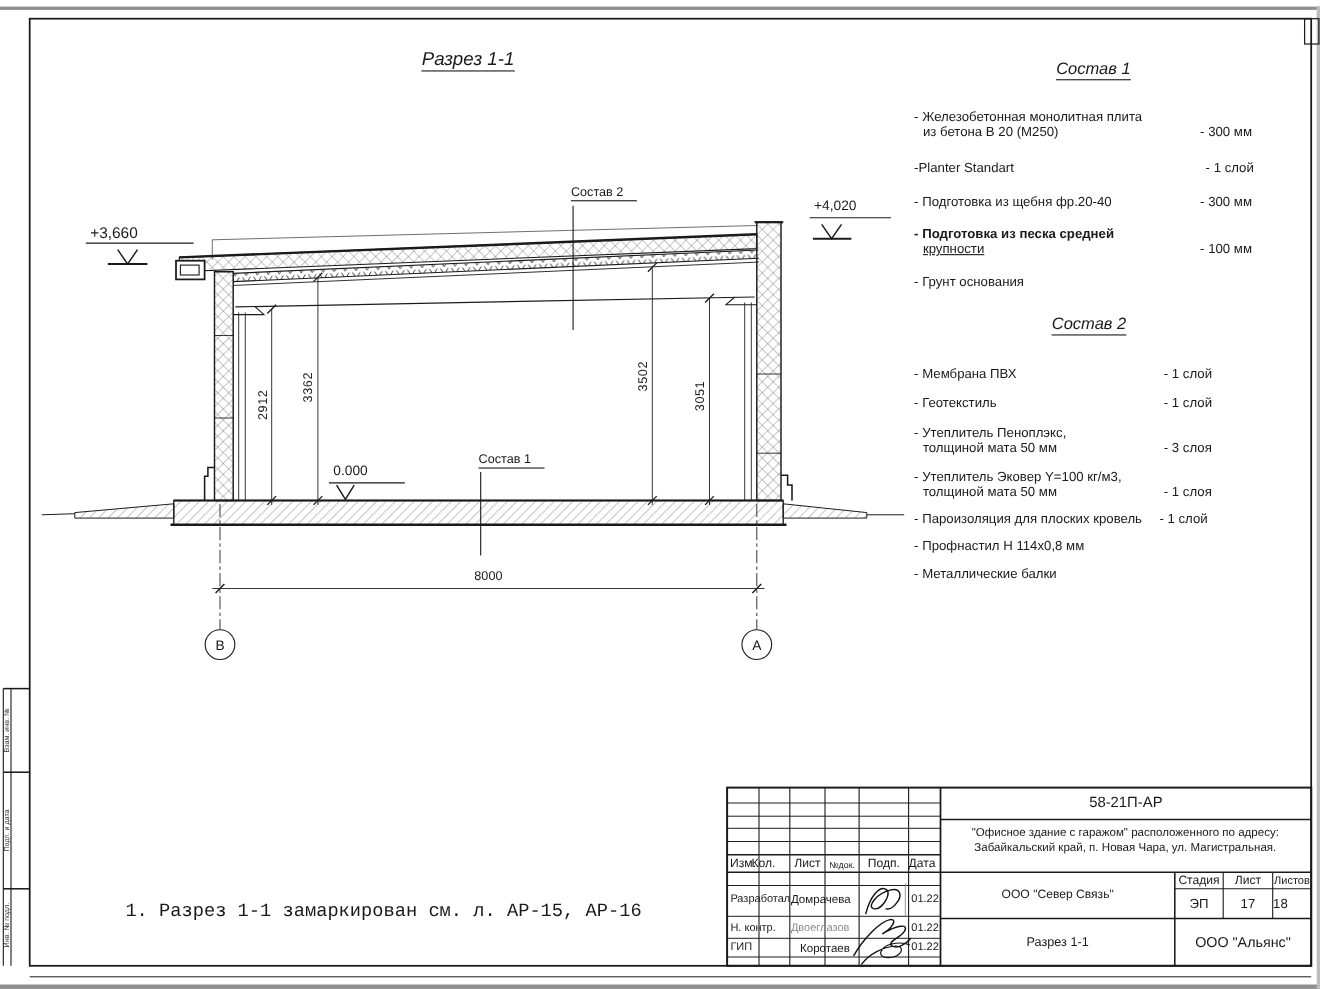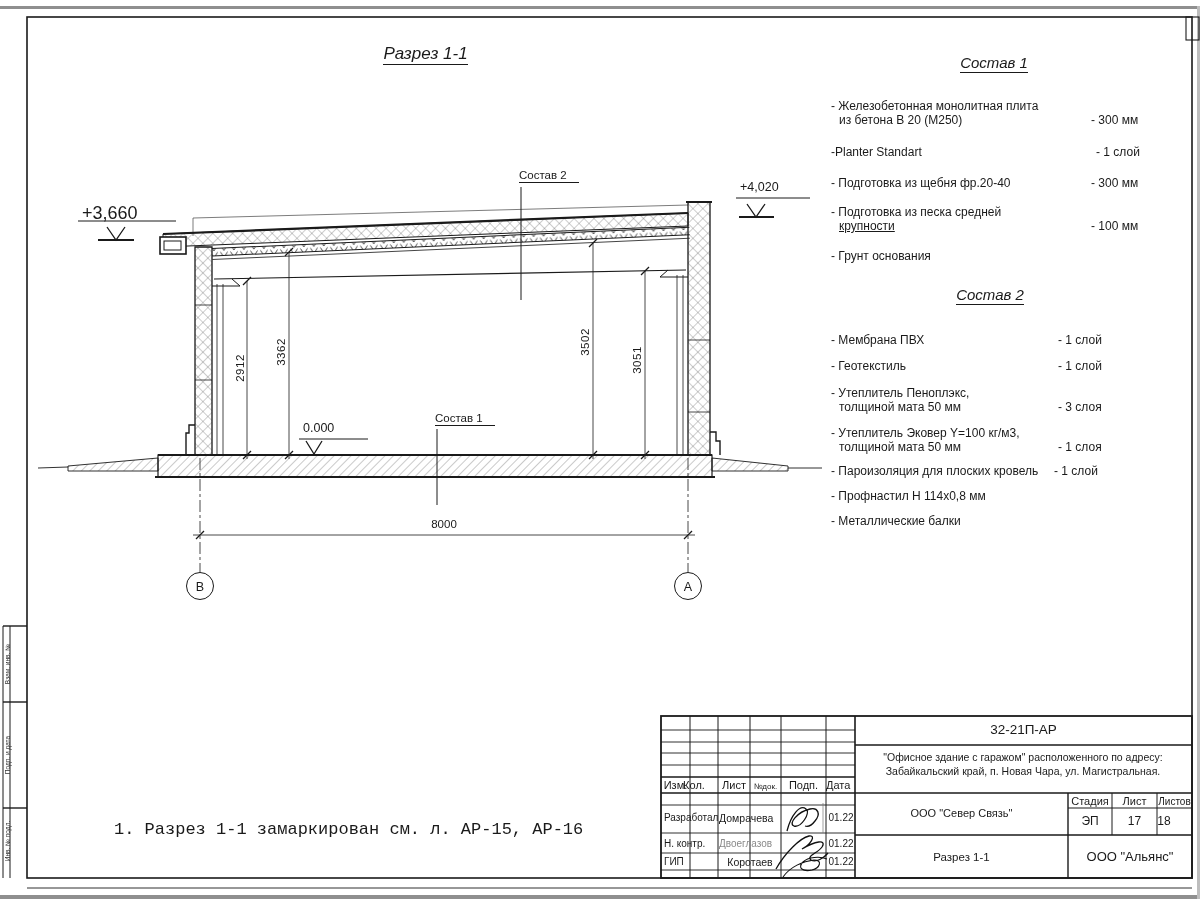--- a/index.html
+++ b/index.html
@@ -202,21 +202,21 @@
     <line x1="823" y1="803" x2="823" y2="833" stroke-width="0.7" stroke="#777"></line>
     <path d="M776,869 c9,-16 24,-31 33,-33 c8,-1 1,9 -7,13 c13,-8 25,-10 20,-2 c-4,6 -16,9 -11,13 c5,3 13,-2 17,-7"></path>
     <path d="M783,877 c7,-10 20,-16 31,-17 c9,0 6,8 -2,10 c-9,2 -15,-2 -9,-8 c5,-5 17,-6 24,-3" stroke-width="1.1"></path>
   </g>
 </svg>
 
 <div class="t it ctr" style="left:358px;top:44px;width:135px;font-size:17px;">
   <span class="ul-span">Разрез 1-1</span>
 </div>
 
-<div class="t" style="left:82px;top:203px;font-size:18px;">+3,660</div>
+<div class="t" style="left:82px;top:203px;font-size:14px;">+3,660</div>
 <div class="t" style="left:740px;top:180px;font-size:12.5px;">+4,020</div>
 <div class="t" style="left:303px;top:421px;font-size:12.5px;">0.000</div>
 
 <div class="t" style="left:519px;top:169px;font-size:11.5px;">
   <span class="ul-span" style="padding-right:12px;">Состав 2</span>
 </div>
 <div class="t" style="left:435px;top:412px;font-size:11.5px;">
   <span class="ul-span" style="padding-right:12px;">Состав 1</span>
 </div>
 
@@ -235,21 +235,21 @@
 <div class="t it ctr" style="left:952px;top:54px;width:84px;font-size:15px;">
   <span class="ul-span">Состав 1</span>
 </div>
 <div class="t lst" style="left:831px;top:99px;">- Железобетонная  монолитная плита</div>
 <div class="t lst" style="left:839px;top:113px;">из бетона В 20 (М250)</div>
 <div class="t lst" style="left:1091px;top:113px;">- 300 мм</div>
 <div class="t lst" style="left:831px;top:145px;">-Planter Standart</div>
 <div class="t lst" style="left:1096px;top:145px;">- 1 слой</div>
 <div class="t lst" style="left:831px;top:176px;">- Подготовка из щебня фр.20-40</div>
 <div class="t lst" style="left:1091px;top:176px;">- 300 мм</div>
-<div class="t lst" style="left:831px;top:205px;">- Подготовка из песка средней</div>
+<div class="t lst" style="left:831px;top:205px;font-weight:bold;">- Подготовка из песка средней</div>
 <div class="t lst" style="left:839px;top:219px;text-decoration:underline;">крупности</div>
 <div class="t lst" style="left:1091px;top:219px;">- 100 мм</div>
 <div class="t lst" style="left:831px;top:249px;">- Грунт основания</div>
 
 <div class="t it ctr" style="left:948px;top:286px;width:84px;font-size:15px;">
   <span class="ul-span">Состав 2</span>
 </div>
 <div class="t lst" style="left:831px;top:333px;">- Мембрана ПВХ</div>
 <div class="t lst" style="left:1058px;top:333px;">- 1 слой</div>
 <div class="t lst" style="left:831px;top:359px;">- Геотекстиль</div>
@@ -262,21 +262,21 @@
 <div class="t lst" style="left:1058px;top:440px;">- 1 слоя</div>
 <div class="t lst" style="left:831px;top:464px;">- Пароизоляция для плоских кровель</div>
 <div class="t lst" style="left:1054px;top:464px;">- 1 слой</div>
 <div class="t lst" style="left:831px;top:489px;">- Профнастил Н 114х0,8 мм</div>
 <div class="t lst" style="left:831px;top:514px;">- Металлические балки</div>
 
 <div class="side-label" style="left:7px;top:664px;">Взам. инв. №</div>
 <div class="side-label" style="left:7px;top:755px;">Подп. и дата</div>
 <div class="side-label" style="left:7px;top:841px;">Инв. № подл.</div>
 
-<div class="t ctr" style="left:855px;top:722px;width:337px;font-size:13.5px;">32-21П-АР</div>
+<div class="t ctr" style="left:855px;top:722px;width:337px;font-size:13.5px;">58-21П-АР</div>
 <div class="t ctr" style="left:858px;top:751px;width:330px;font-size:10.5px;">"Офисное здание с гаражом" расположенного по адресу:</div>
 <div class="t ctr" style="left:858px;top:765px;width:330px;font-size:10.5px;">Забайкальский край, п. Новая Чара, ул. Магистральная.</div>
 
 <div class="t ctr" style="left:661px;top:779px;width:29px;font-size:11px;">Изм.</div>
 <div class="t ctr" style="left:680px;top:779px;width:28px;font-size:11px;">Кол.</div>
 <div class="t ctr" style="left:718px;top:779px;width:32px;font-size:11px;">Лист</div>
 <div class="t ctr" style="left:750px;top:782px;width:31px;font-size:8px;">№док.</div>
 <div class="t ctr" style="left:781px;top:779px;width:45px;font-size:11px;">Подп.</div>
 <div class="t ctr" style="left:826px;top:779px;width:14px;font-size:11px;">Дата</div>
 

